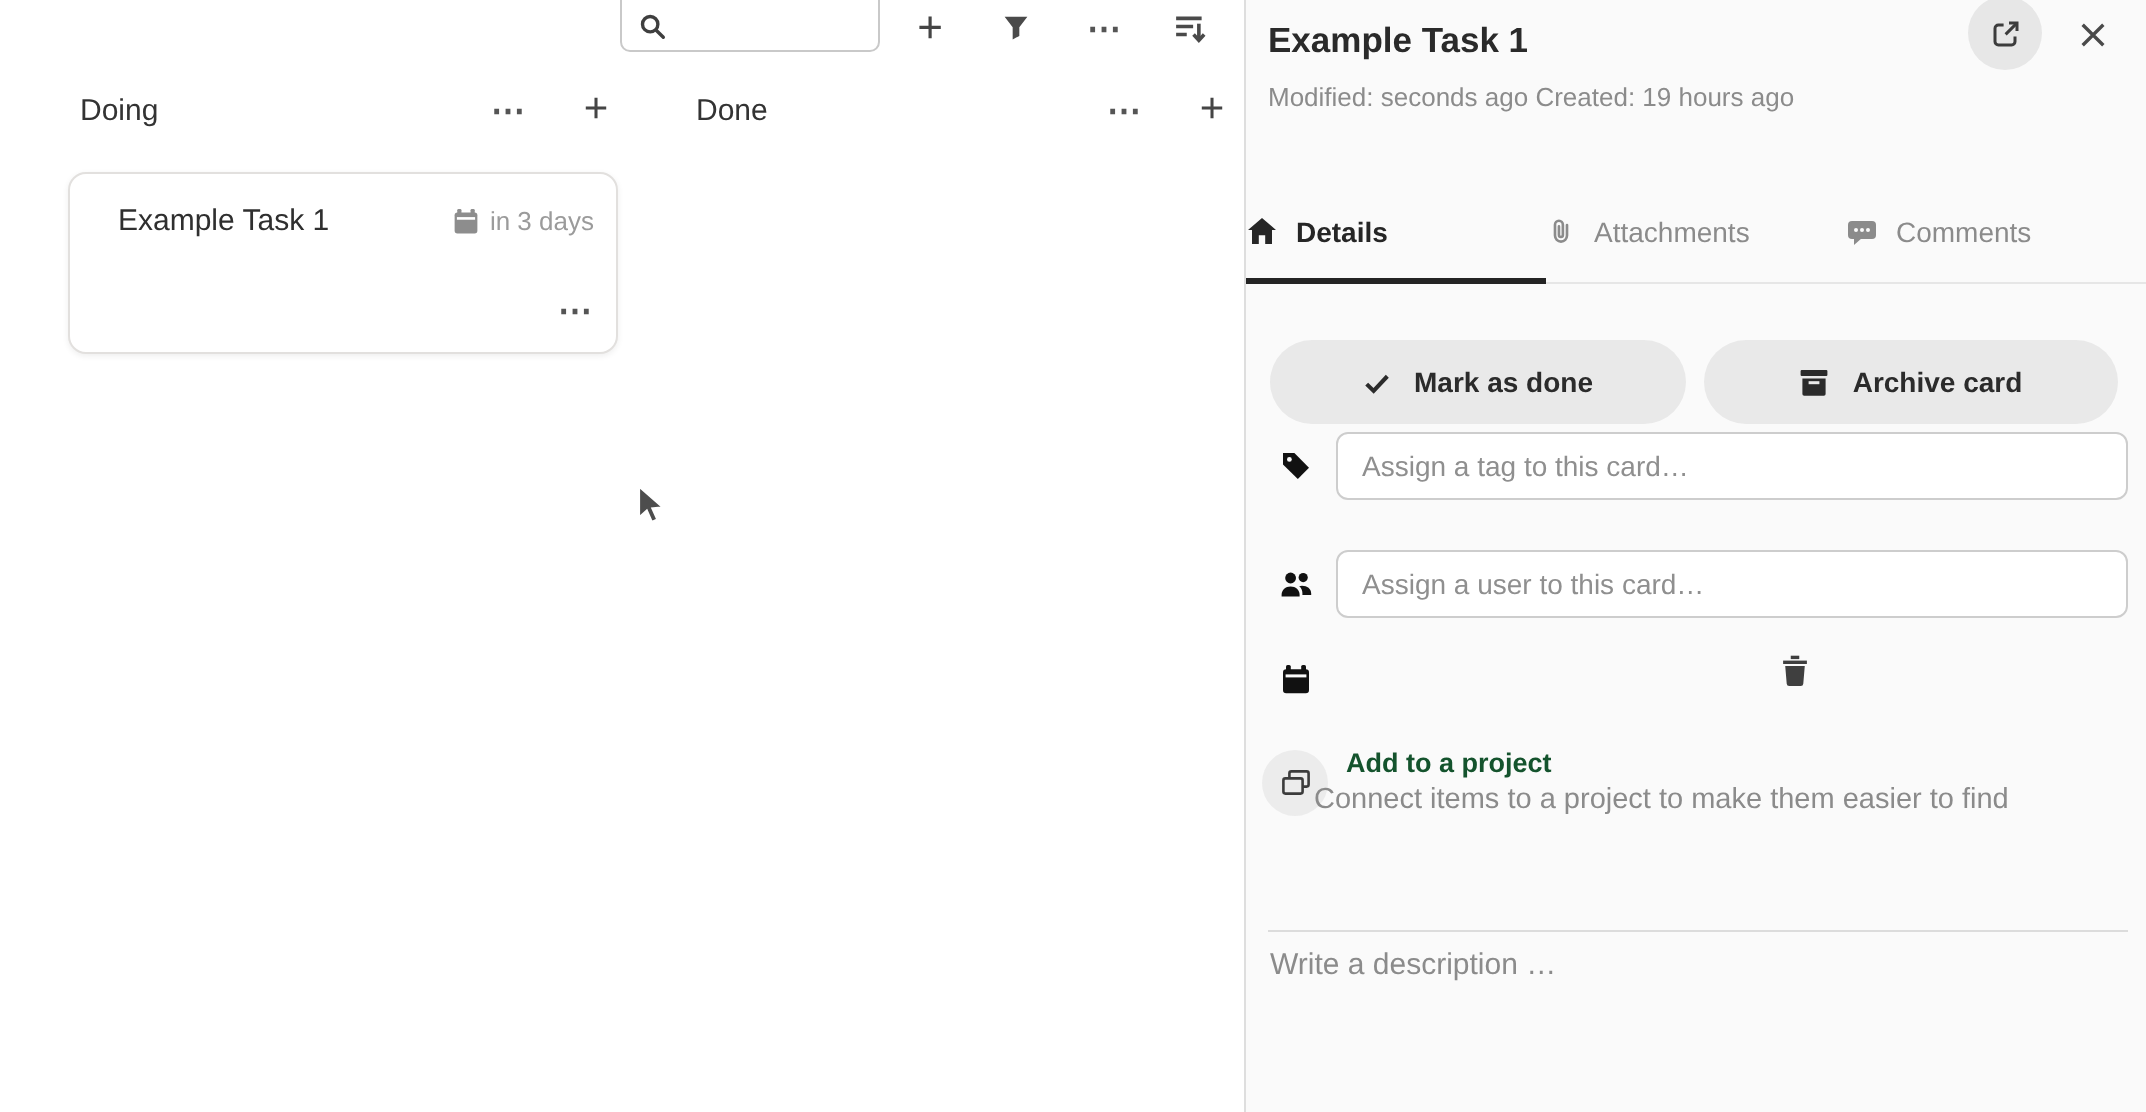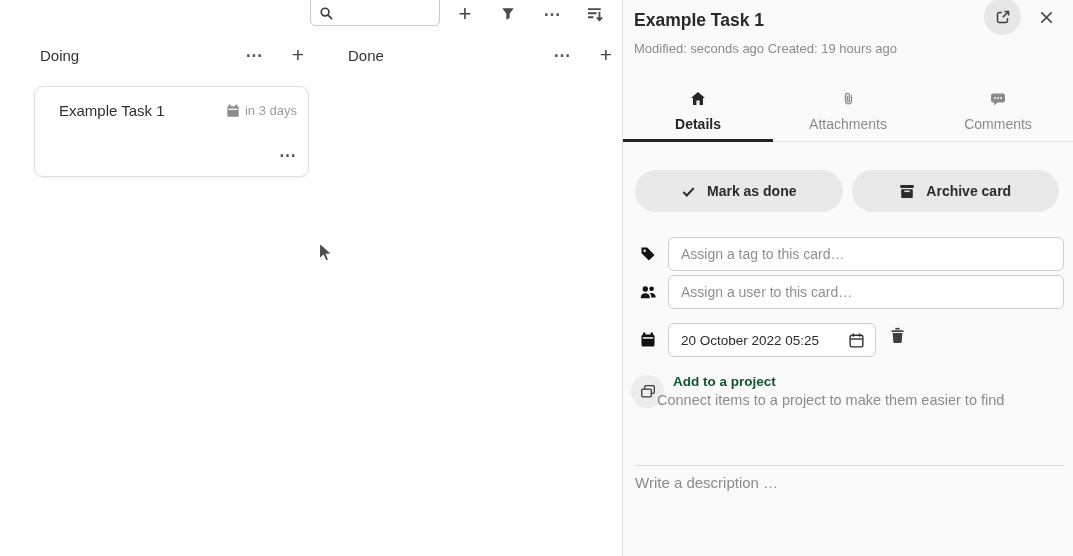--- a/index.html
+++ b/index.html
@@ -82,42 +82,42 @@
   .close-btn {
     position:absolute; left:409px; top:3px; width:28px; height:28px;
     display:flex; align-items:center; justify-content:center; color:#4a4a4a;
   }
 
   .tabs {
     position:absolute; left:0; top:84px; width:100%; height:58px;
     display:flex; border-bottom:1px solid #e6e6e6;
   }
   .tab {
-    flex:1; display:flex; flex-direction:column; align-items:center;
+    flex:1; display:flex; flex-direction:row; align-items:center;
     padding-top:7px; gap:9px; position:relative;
     color:#8b8b8b; font-size:14px;
   }
   .tab.active { color:#262626; font-weight:bold; }
   .tab.active .tab-underline {
     position:absolute; bottom:-1px; left:0; width:100%; height:3px; background:#242424;
   }
 
   .action-row {
     position:absolute; left:12px; right:14px; top:170px; height:42px;
     display:flex; gap:9px;
   }
   .pill-btn {
     flex:1; background:#e9e9e9; border:none; border-radius:21px;
     display:flex; align-items:center; justify-content:center; gap:11px;
     font-family:"Liberation Sans",sans-serif;
     font-size:14px; font-weight:bold; color:#2b2b2b;
   }
 
   .field-row { position:absolute; left:0; width:100%; height:34px; }
-  .row-tag  { top:237px; }
+  .row-tag  { top:216px; }
   .row-user { top:275px; }
   .row-date { top:323px; }
   .field-row .row-icon { position:absolute; left:17px; top:9px; color:#111; }
   .field-row input {
     position:absolute; left:45px; right:10px; top:0; height:34px; width:396px;
     background:#fff; border:1px solid #cdcdcd; border-radius:6px;
     padding:0 12px; font-size:14px; color:#2e3436;
     font-family:"Liberation Sans",sans-serif; outline:none;
   }
   .field-row input::placeholder { color:#8f8f8f; opacity:1; }
@@ -327,30 +327,20 @@
 
   <div class="field-row row-date">
     <span class="row-icon">
       <svg width="16" height="16" viewBox="0 0 16 16" fill="currentColor">
           <rect x="3" y="0.5" width="2.4" height="3.4" rx="0.8"></rect>
           <rect x="10.6" y="0.5" width="2.4" height="3.4" rx="0.8"></rect>
           <rect x="1.5" y="2.6" width="13" height="12" rx="1.6"></rect>
           <rect x="2.8" y="5.2" width="10.4" height="1.5" fill="#fafafa"></rect>
         </svg>
     </span>
-    <div class="date-field">
-      <span class="date-text">20 October 2022 05:25</span>
-      <span class="date-pick">
-        <svg width="17" height="17" viewBox="0 0 16 16" fill="none" stroke="currentColor" stroke-width="1.3">
-            <rect x="2" y="3" width="12" height="11" rx="1.6"></rect>
-            <path d="M2.5 6.6h11"></path>
-            <path d="M5 1.4v3M11 1.4v3"></path>
-          </svg>
-      </span>
-    </div>
     <span class="trash-btn">
       <svg width="17" height="17" viewBox="0 0 16 16">
           <path d="M6 1.6h4" stroke="currentColor" stroke-width="1.6"></path>
           <path d="M2.4 3.9h11.2" stroke="currentColor" stroke-width="1.6"></path>
           <path d="M3.4 5.6h9.2l-.7 8.4a1.2 1.2 0 0 1-1.2 1.1H5.3a1.2 1.2 0 0 1-1.2-1.1Z" fill="currentColor"></path>
         </svg>
     </span>
   </div>
 
   <div class="project-row">

